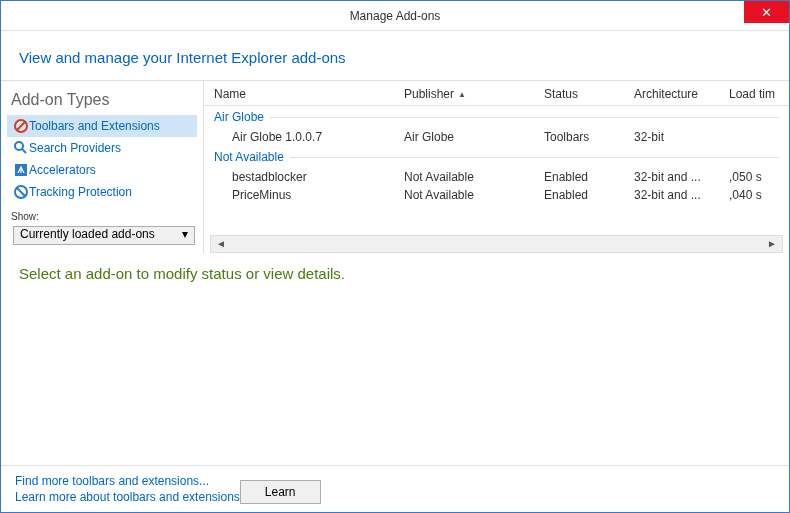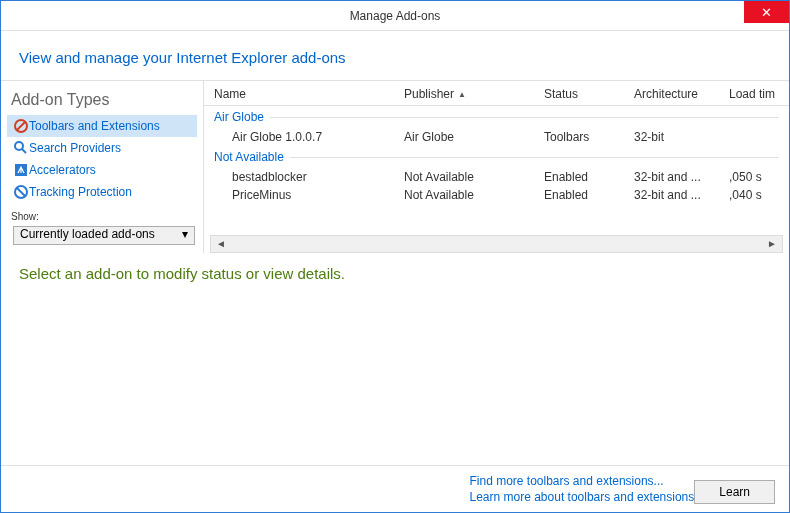--- a/index.html
+++ b/index.html
@@ -27,21 +27,21 @@
     .col-load { width: 60px; }
     .sort-arrow { font-size: 8px; color: #555; }
     .group-header { color: #0066cc; font-size: 12px; padding: 4px 10px; display: flex; align-items: center; gap: 6px; }
     .group-line { flex: 1; height: 1px; background: #e0e0e0; }
     .row { display: flex; padding: 2px 0; font-size: 12px; color: #333; }
     .row .col-name { padding-left: 28px; }
     .hscroll { height: 18px; background: #f0f0f0; border: 1px solid #ddd; margin: 4px 6px 0 6px; display: flex; align-items: center; justify-content: space-between; padding: 0 2px; font-size: 10px; color: #555;}
     .hscroll-arrow { width: 16px; text-align: center; cursor: pointer; }
     .hscroll-track { flex:1; height: 12px; background: #f0f0f0; position: relative;}
     .detail-msg { color: #4d7c0f; font-size: 15px; padding: 12px 18px; }
-    .footer { border-top: 1px solid #e0e0e0; padding: 8px 14px; display: flex; align-items: flex-end; justify-content: flex-end; }
+    .footer { border-top: 1px solid #e0e0e0; padding: 8px 14px; display: flex; align-items: flex-end; justify-content: flex-start; }
     .footer-links { display: flex; flex-direction: column; gap: 2px; }
     .footer-link { color: #0066cc; font-size: 12px; cursor: pointer; }
     .close-button { border: 1px solid #adadad; background: #f0f0f0; padding: 4px 24px; cursor: pointer; font-size: 12px; }
     .spacer-flex { flex: 1; }
   </style>
 </head>
 <body>
 
 <div class="window">
   <div class="titlebar">

